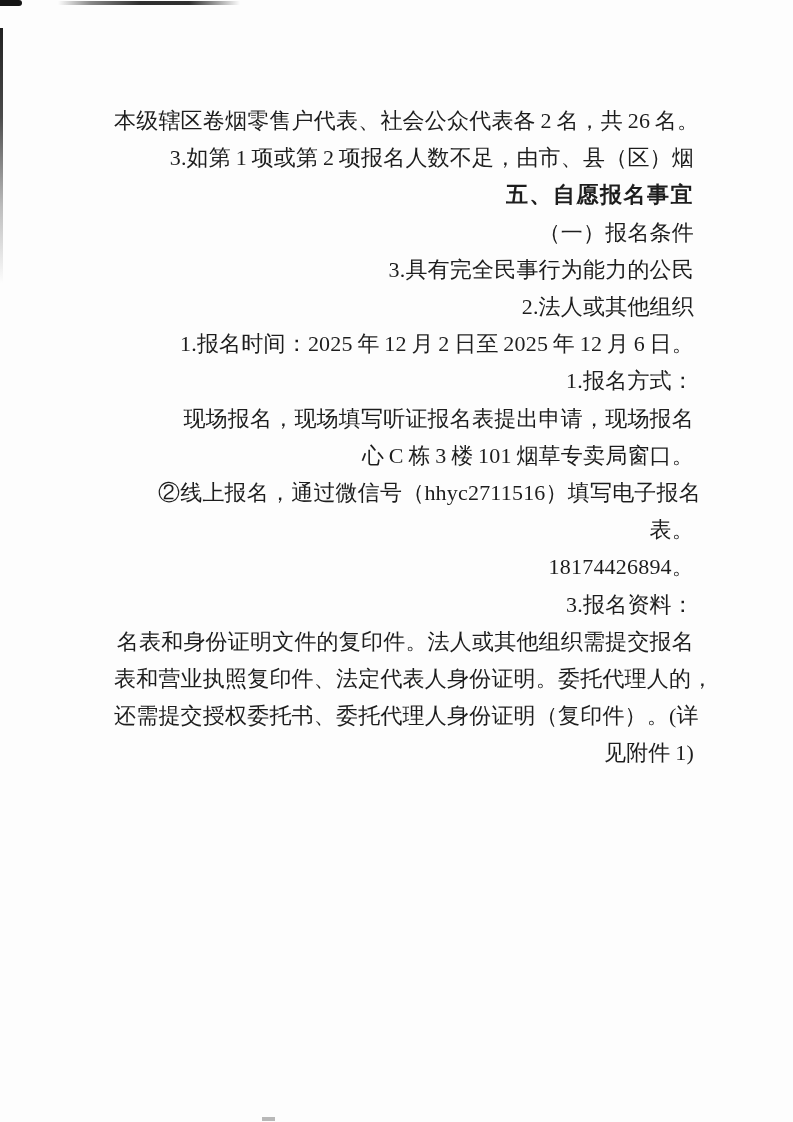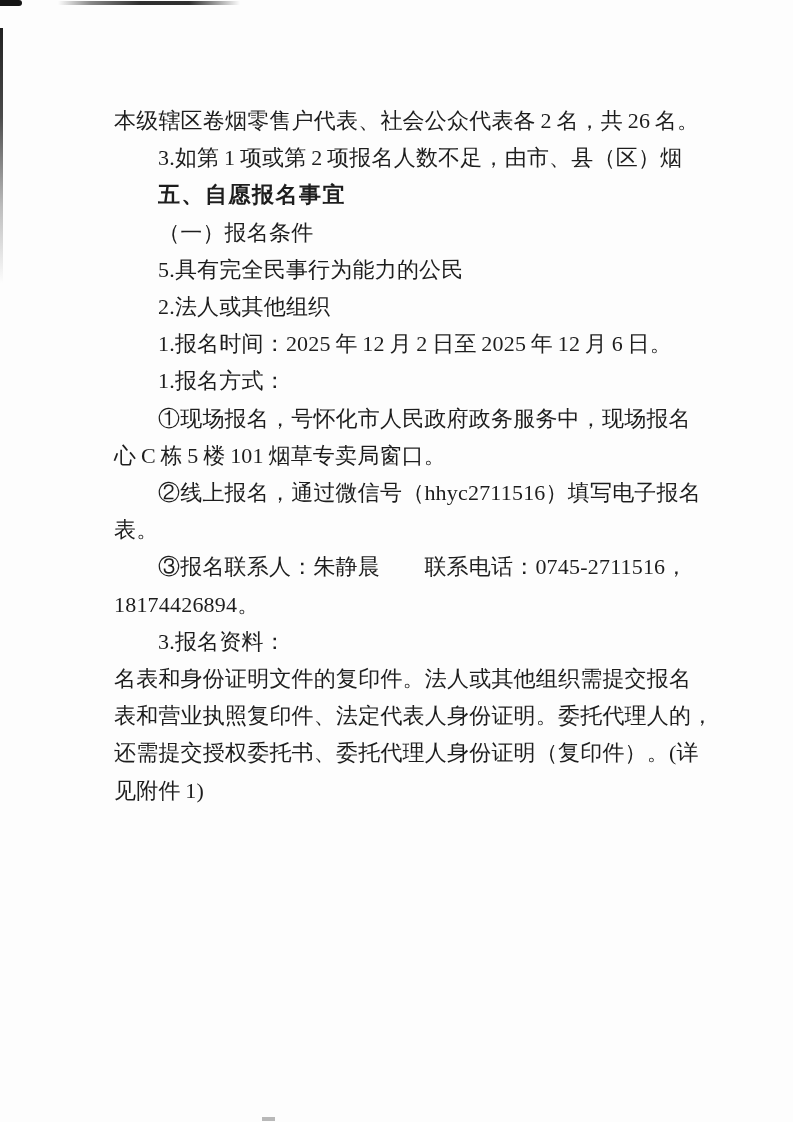--- a/index.html
+++ b/index.html
@@ -26,20 +26,21 @@
     left: 114px;
     top: 102px;
     width: 580px;
   }
   .line {
     font-size: 22px;
     line-height: 37.2px;
     white-space: nowrap;
     letter-spacing: 0.2px;
     word-spacing: -1px;
+    text-align: right;
   }
   .line.indent {
     padding-left: 44px;
   }
   .line.bold {
     font-weight: 700;
     font-family: "Liberation Sans", "DejaVu Sans", sans-serif;
     letter-spacing: 1.5px;
   }
   
@@ -86,29 +87,28 @@
   <div class="scan-top-blob"></div>
   <div class="scan-top-line"></div>
   <div class="scan-left-line"></div>
   <div class="scan-bottom-smudge"></div>
 
   <div class="textblock">
       <div class="line">本级辖区卷烟零售户代表、社会公众代表各 2 名，共 26 名。</div>
       <div class="line indent">3.如第 1 项或第 2 项报名人数不足，由市、县（区）烟</div>
       <div class="line indent bold">五、自愿报名事宜</div>
       <div class="line indent">（一）报名条件</div>
-      <div class="line indent">5.具有完全民事行为能力的公民</div>
+      <div class="line indent">3.具有完全民事行为能力的公民</div>
       <div class="line indent">2.法人或其他组织</div>
       <div class="line indent">1.报名时间：2025 年 12 月 2 日至 2025 年 12 月 6 日。</div>
       <div class="line indent">1.报名方式：</div>
-      <div class="line indent">①现场报名，号怀化市人民政府政务服务中，现场报名</div>
-      <div class="line">心 C 栋 5 楼 101 烟草专卖局窗口。</div>
+      <div class="line indent">现场报名，现场填写听证报名表提出申请，现场报名</div>
+      <div class="line">心 C 栋 3 楼 101 烟草专卖局窗口。</div>
       <div class="line indent">②线上报名，通过微信号（hhyc2711516）填写电子报名</div>
       <div class="line">表。</div>
-      <div class="line indent">③报名联系人：朱静晨　　联系电话：0745-2711516，</div>
       <div class="line">18174426894。</div>
       <div class="line indent">3.报名资料：</div>
       <div class="line">名表和身份证明文件的复印件。法人或其他组织需提交报名</div>
       <div class="line">表和营业执照复印件、法定代表人身份证明。委托代理人的，</div>
       <div class="line">还需提交授权委托书、委托代理人身份证明（复印件）。(详</div>
       <div class="line">见附件 1)</div>
     </div>
 
 </div>
 

